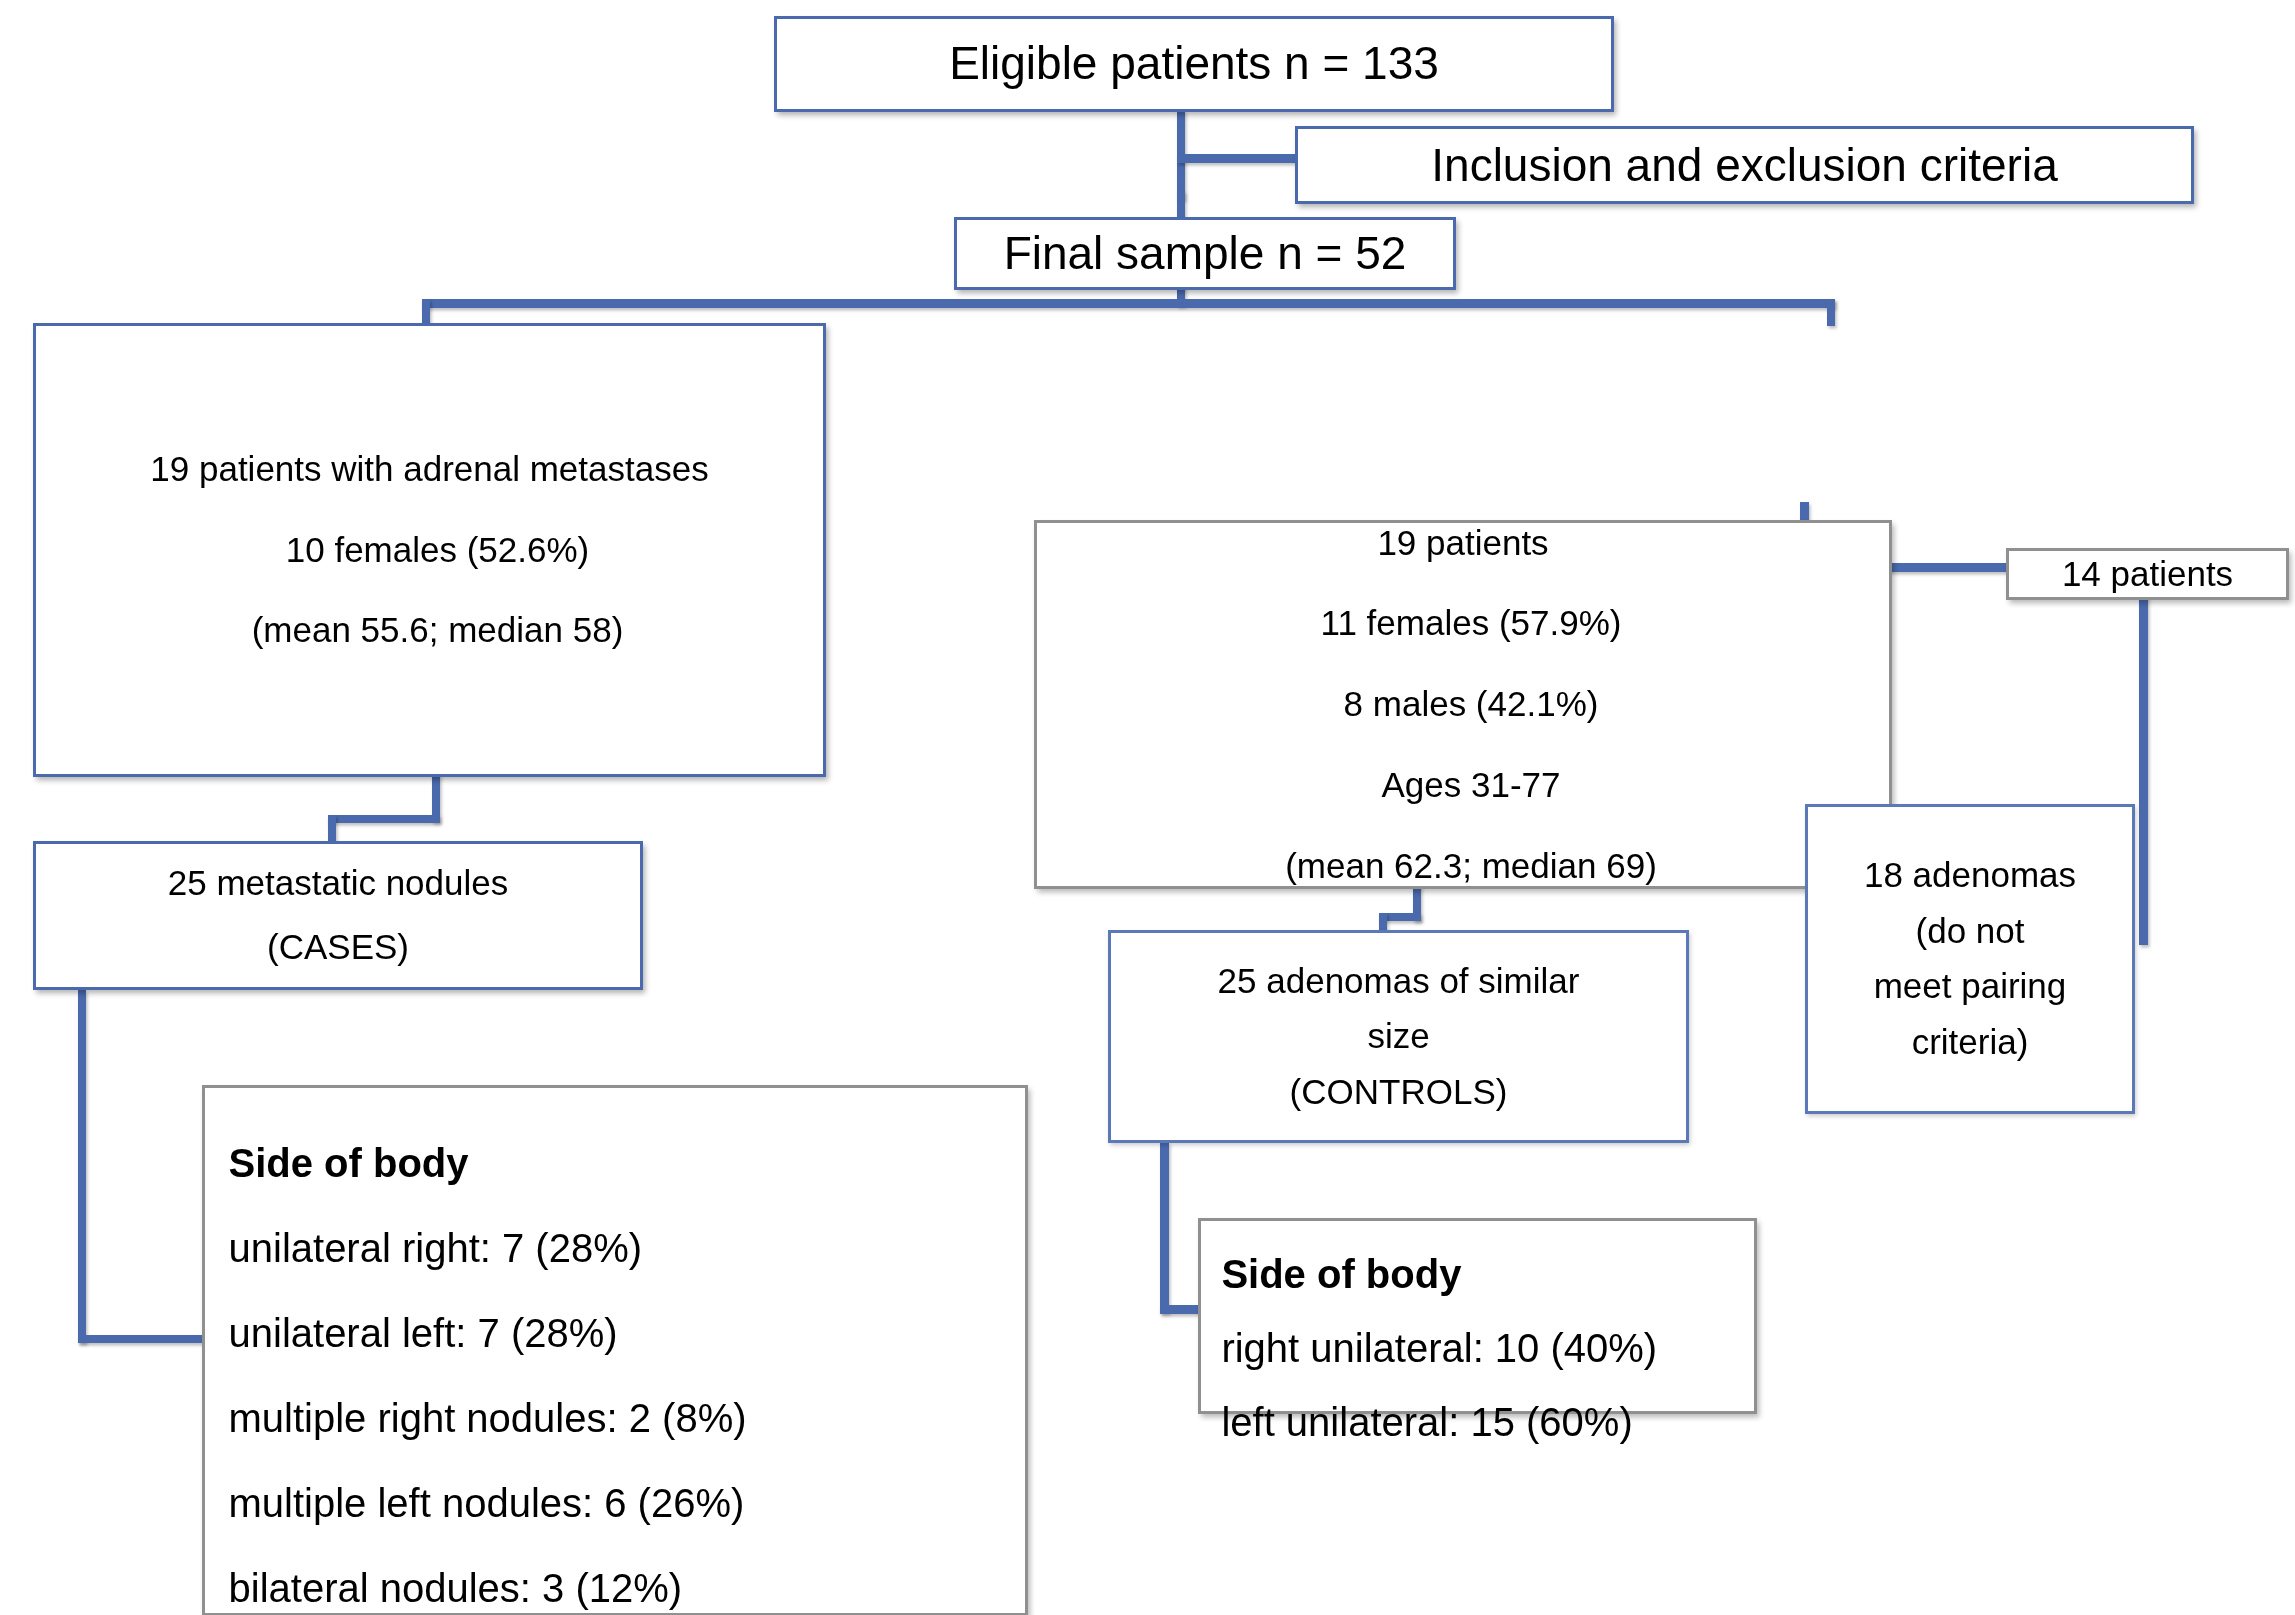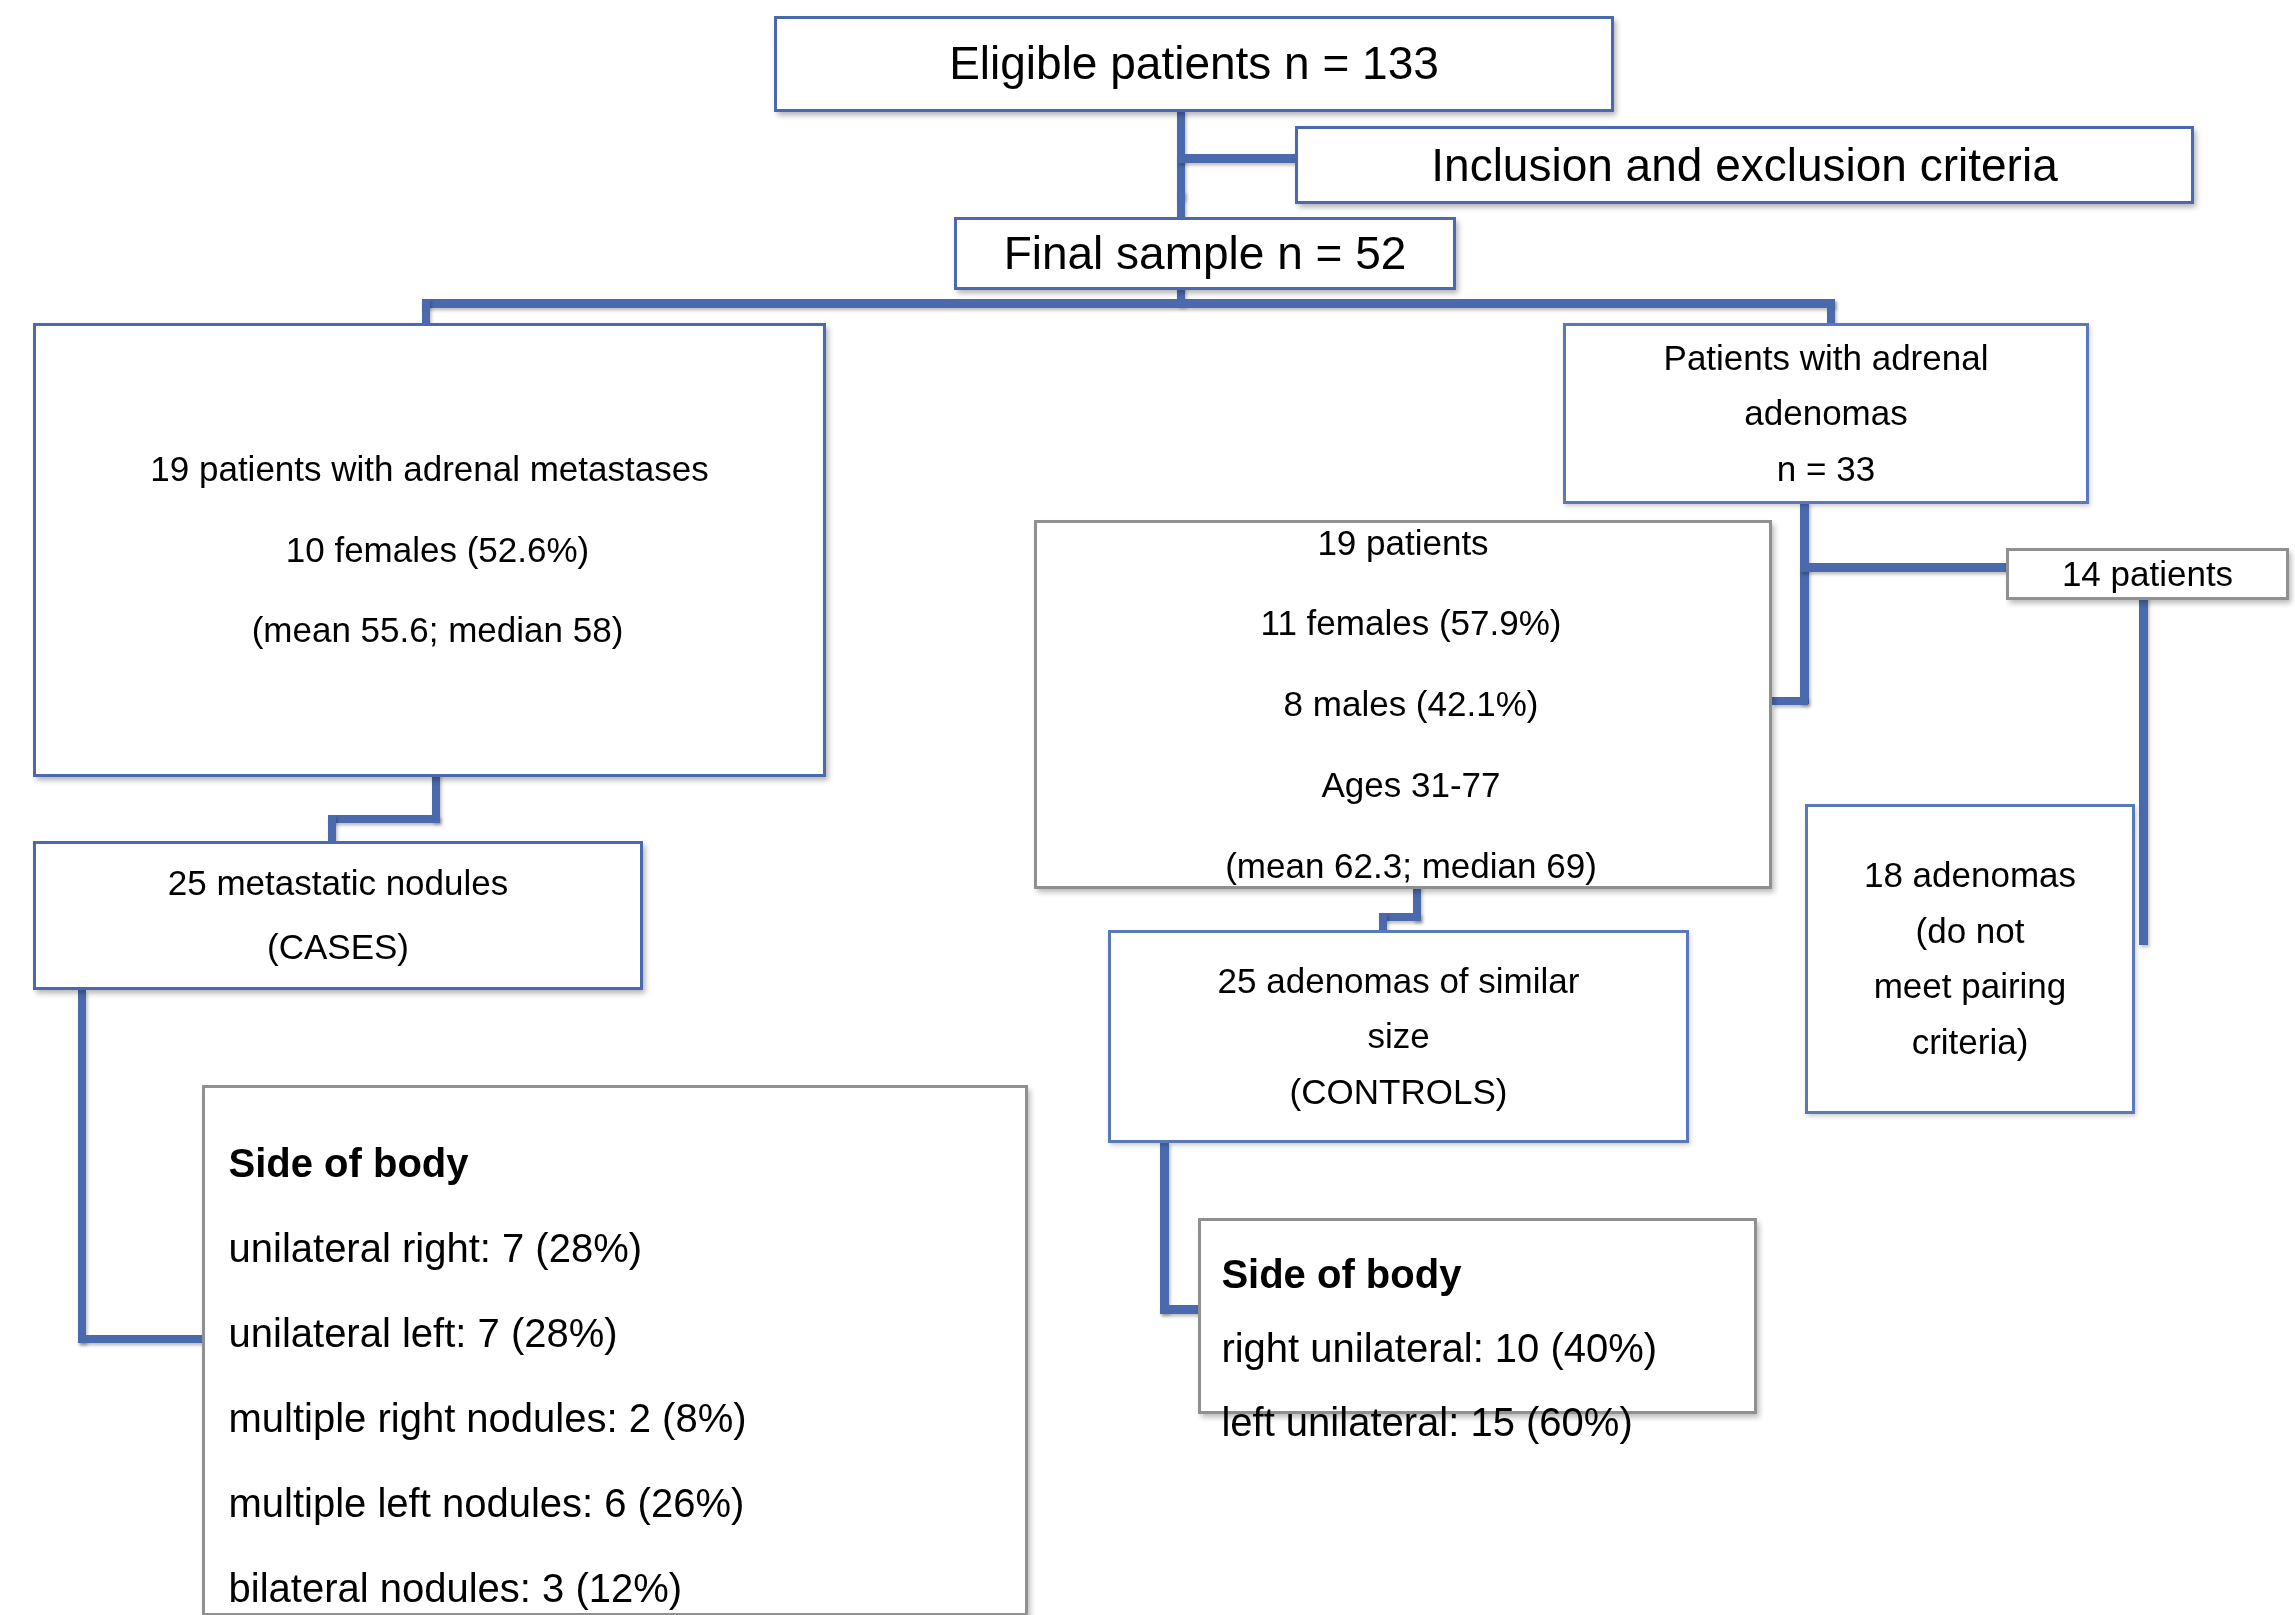--- a/index.html
+++ b/index.html
@@ -126,27 +126,22 @@
   <div class="box box-blue t-lg" style="left:954px; top:217px; width:502px; height:73px;">
     <span class="line">Final sample n = 52</span>
   </div>
 
   <div class="box box-blue t-md spaced" style="left:33px; top:323px; width:793px; height:454px;">
     <span class="line">19 patients with adrenal metastases</span>
     <span class="line">10 females (52.6%)</span>
     <span class="line">(mean 55.6; median 58)</span>
   </div>
 
-  <div class="box box-blue-thin t-md spaced-xs" style="left:1563px; top:323px; width:526px; height:181px;">
-    <span class="line">Patients with adrenal</span>
-    <span class="line">adenomas</span>
-    <span class="line">n = 33</span>
-  </div>
 
-  <div class="box box-gray t-md spaced" style="left:1034px; top:520px; width:738px; height:369px;">
+  <div class="box box-gray t-md spaced" style="left:1034px; top:520px; width:858px; height:369px;">
     <span class="line">19 patients</span>
     <span class="line">11 females (57.9%)</span>
     <span class="line">8 males (42.1%)</span>
     <span class="line">Ages 31-77</span>
     <span class="line">(mean 62.3; median 69)</span>
   </div>
 
   <div class="box box-gray t-md" style="left:2006px; top:548px; width:283px; height:52px;">
     <span class="line">14 patients</span>
   </div>

